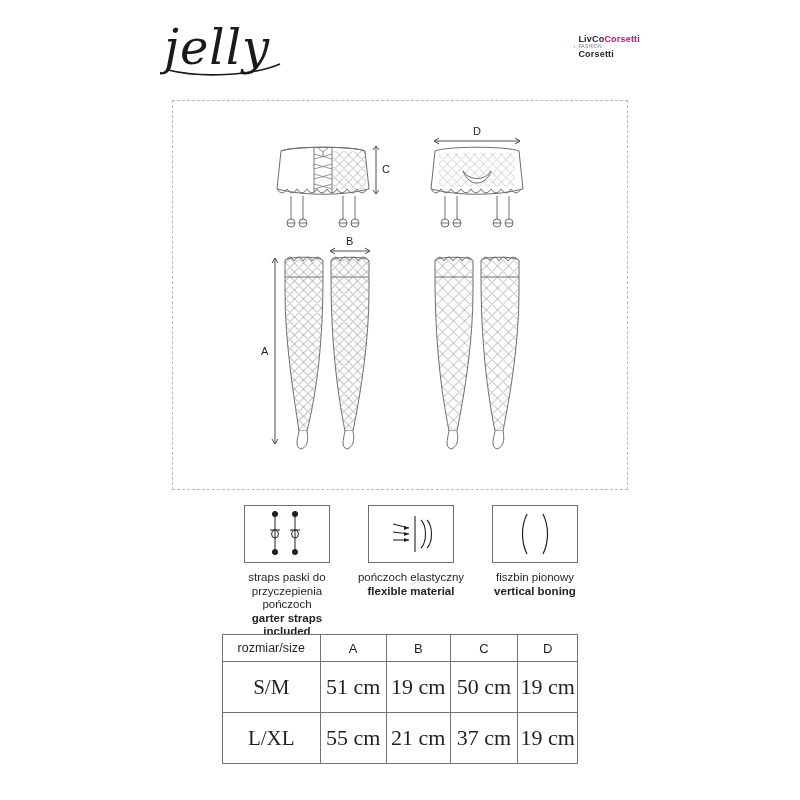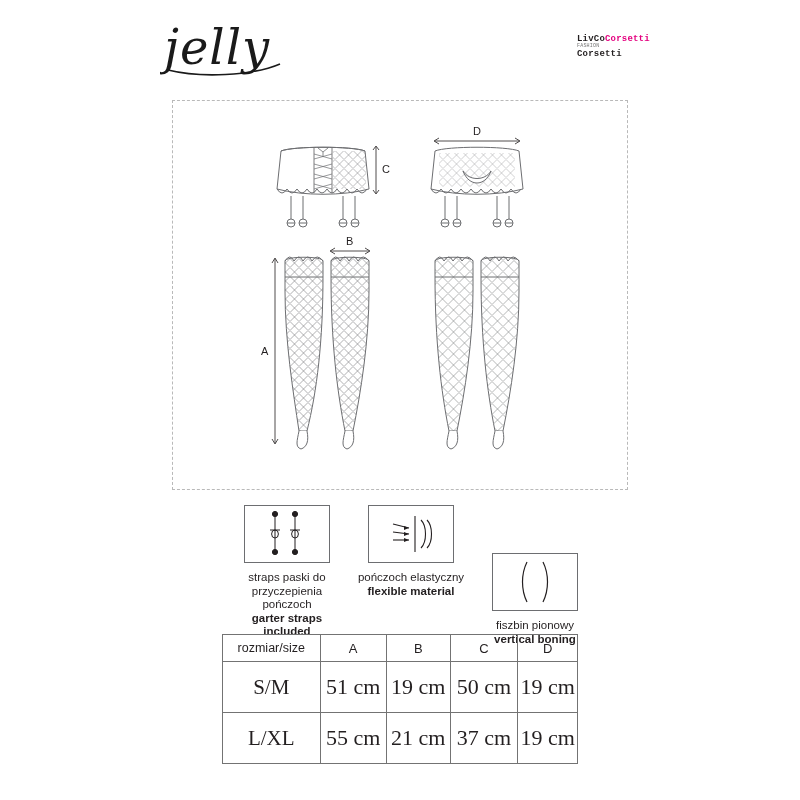--- a/index.html
+++ b/index.html
@@ -43,21 +43,21 @@
     width: 66px;
     height: 34px;
     display: flex;
     align-items: center;
     gap: 3px;
   }
   .logo-mark { width: 16px; height: 22px; }
   .logo-text {
     line-height: 1.05;
     font-size: 8px;
-    font-family: Liberation Mono, monospace;
+    font-family: Liberation Sans, sans-serif;
     color: #231f20;
   }
   .logo-text .l1 { font-weight: bold; font-size: 9px; letter-spacing: .2px;}
   .logo-text .l1 .pink { color: #e4007f; }
   .logo-text .l2 { font-weight: bold; font-size: 9px; letter-spacing: .2px;}
   .logo-text .l0 { font-size: 5px; color: #777; letter-spacing: .2px;}
 
   
   .illus-box {
     position: absolute;
@@ -94,21 +94,21 @@
   .feature .caption {
     margin-top: 8px;
     text-align: center;
     font-size: 11.5px;
     line-height: 13.5px;
     color: #231f20;
   }
   .feature .caption .bold { font-weight: bold; }
   .f1 { left: 0; }
   .f2 { left: 124px; }
-  .f3 { left: 248px; margin-top: 48px; }
+  .f3 { left: 248px; }
 
   
   .size-table {
     position: absolute;
     left: 222px;
     top: 634px;
     width: 356px;
     border-collapse: collapse;
   }
   .size-table td, .size-table th {

